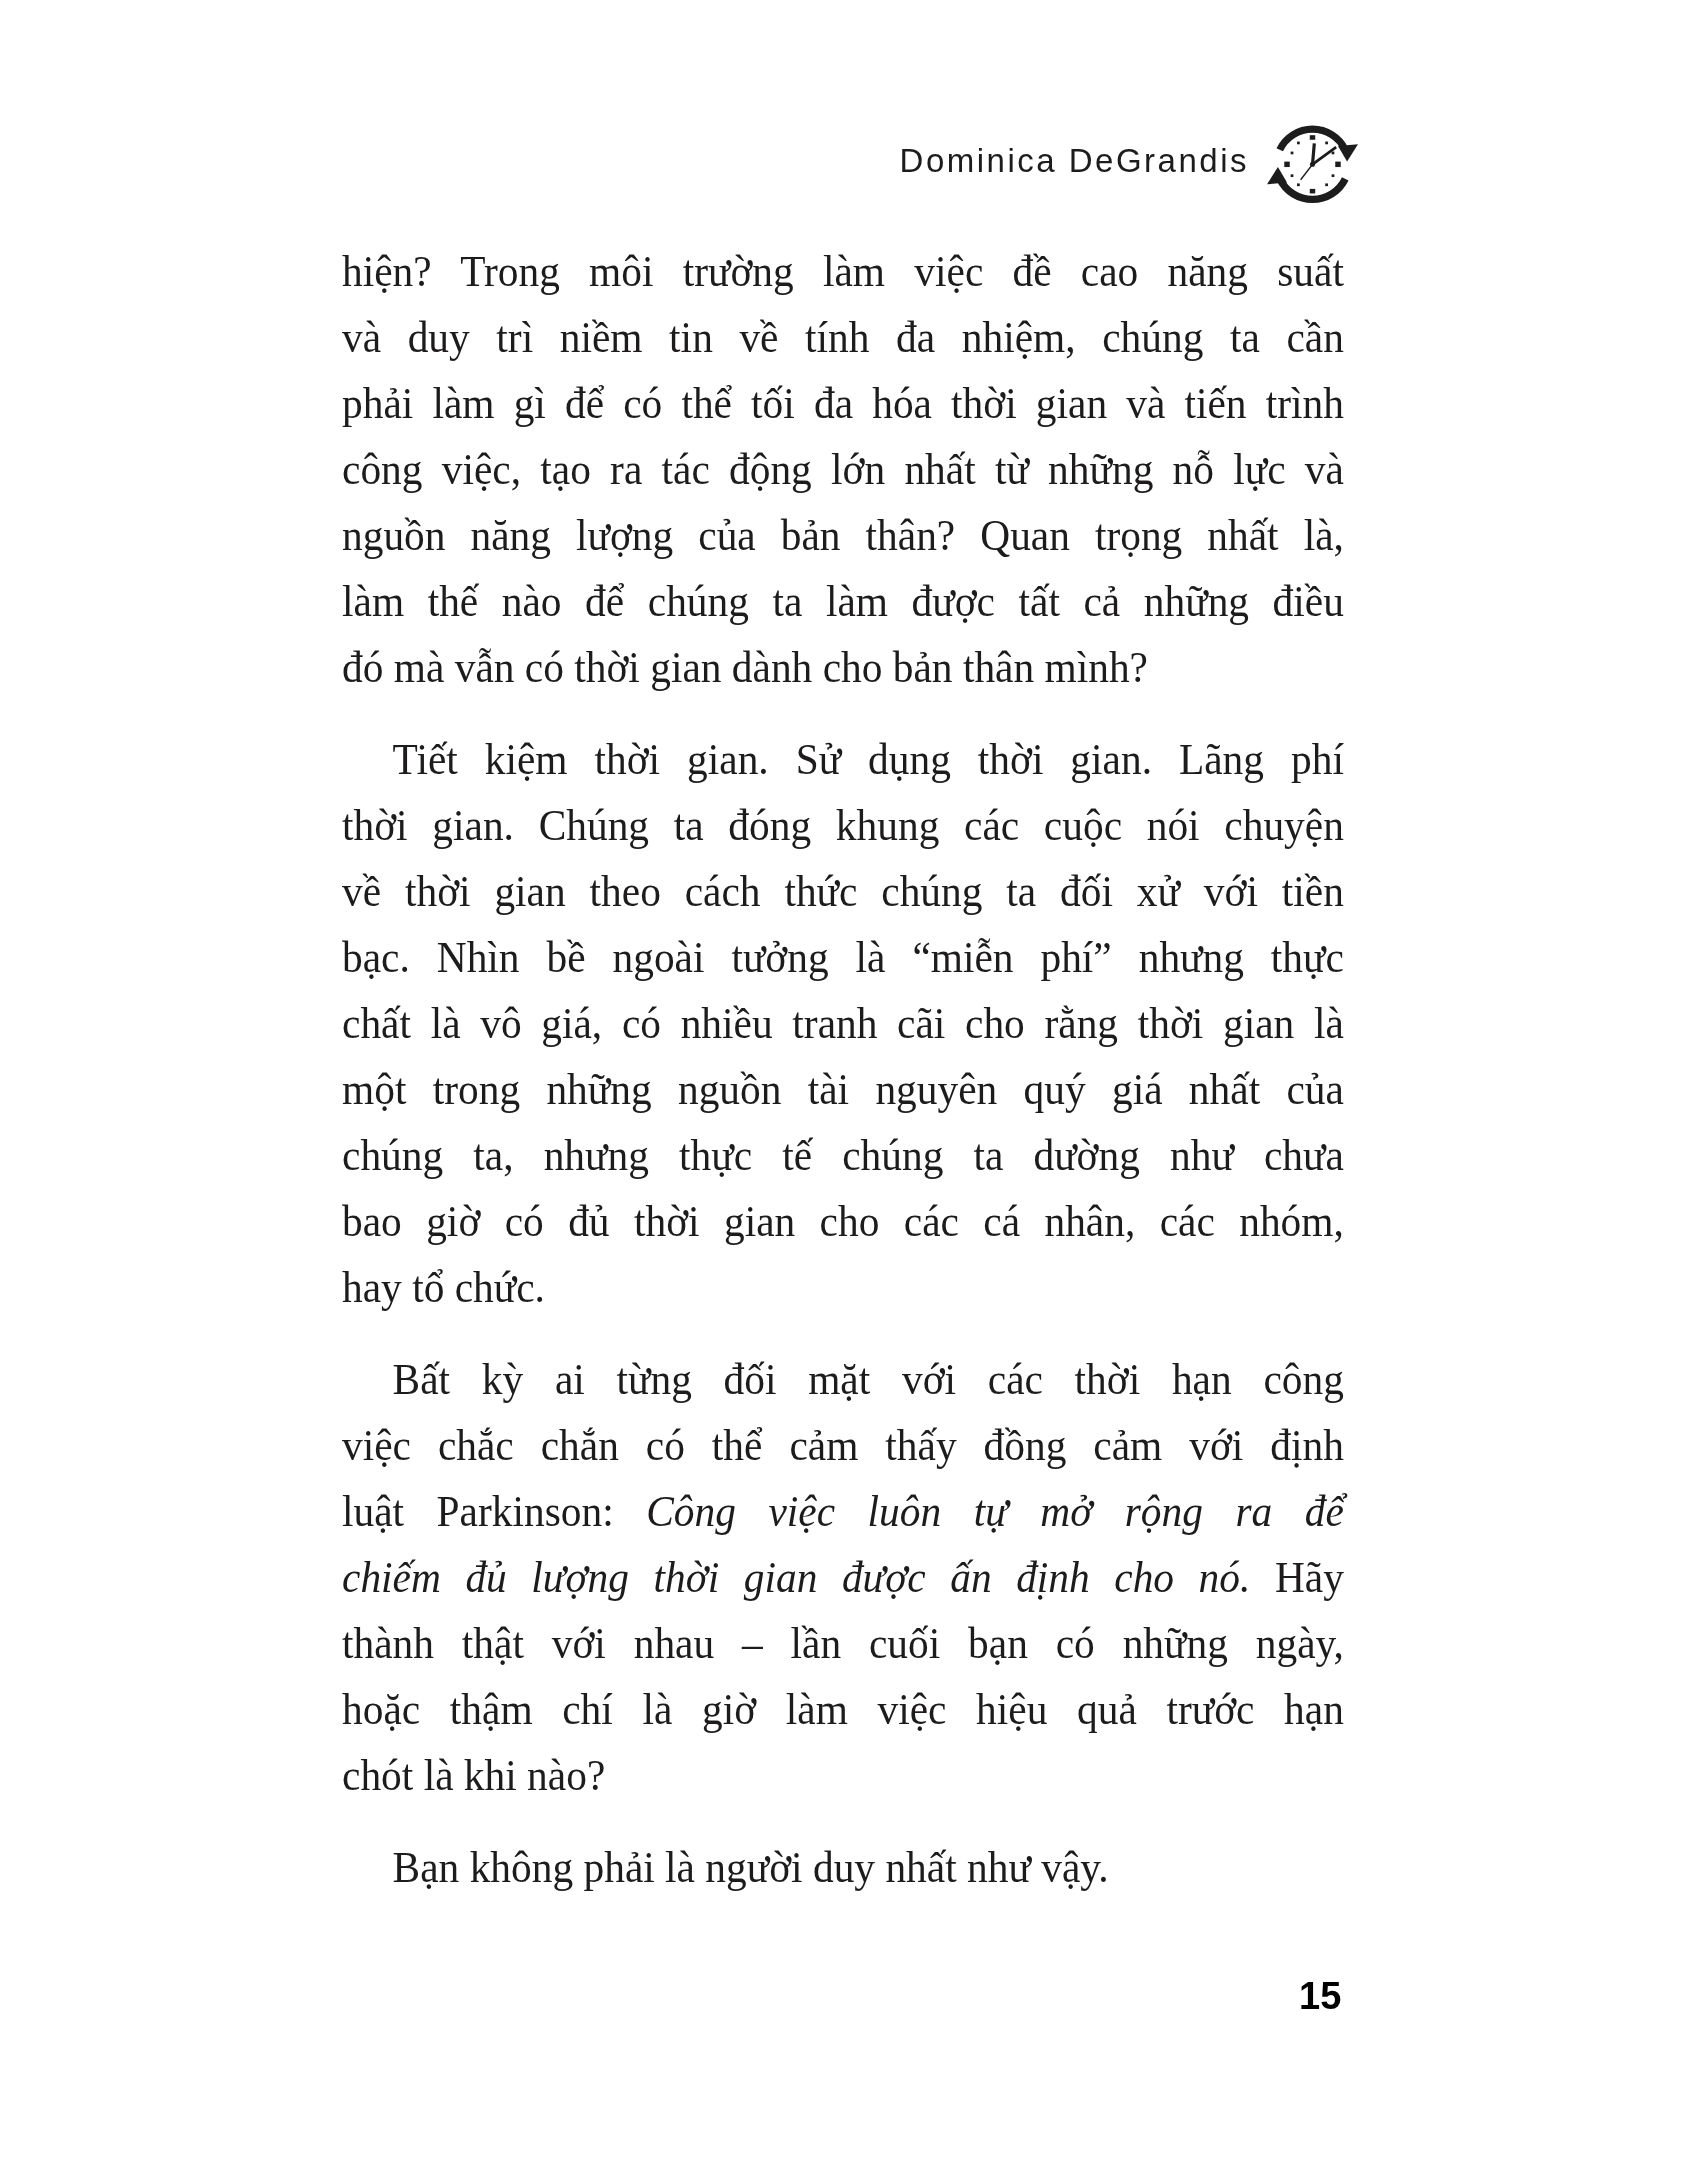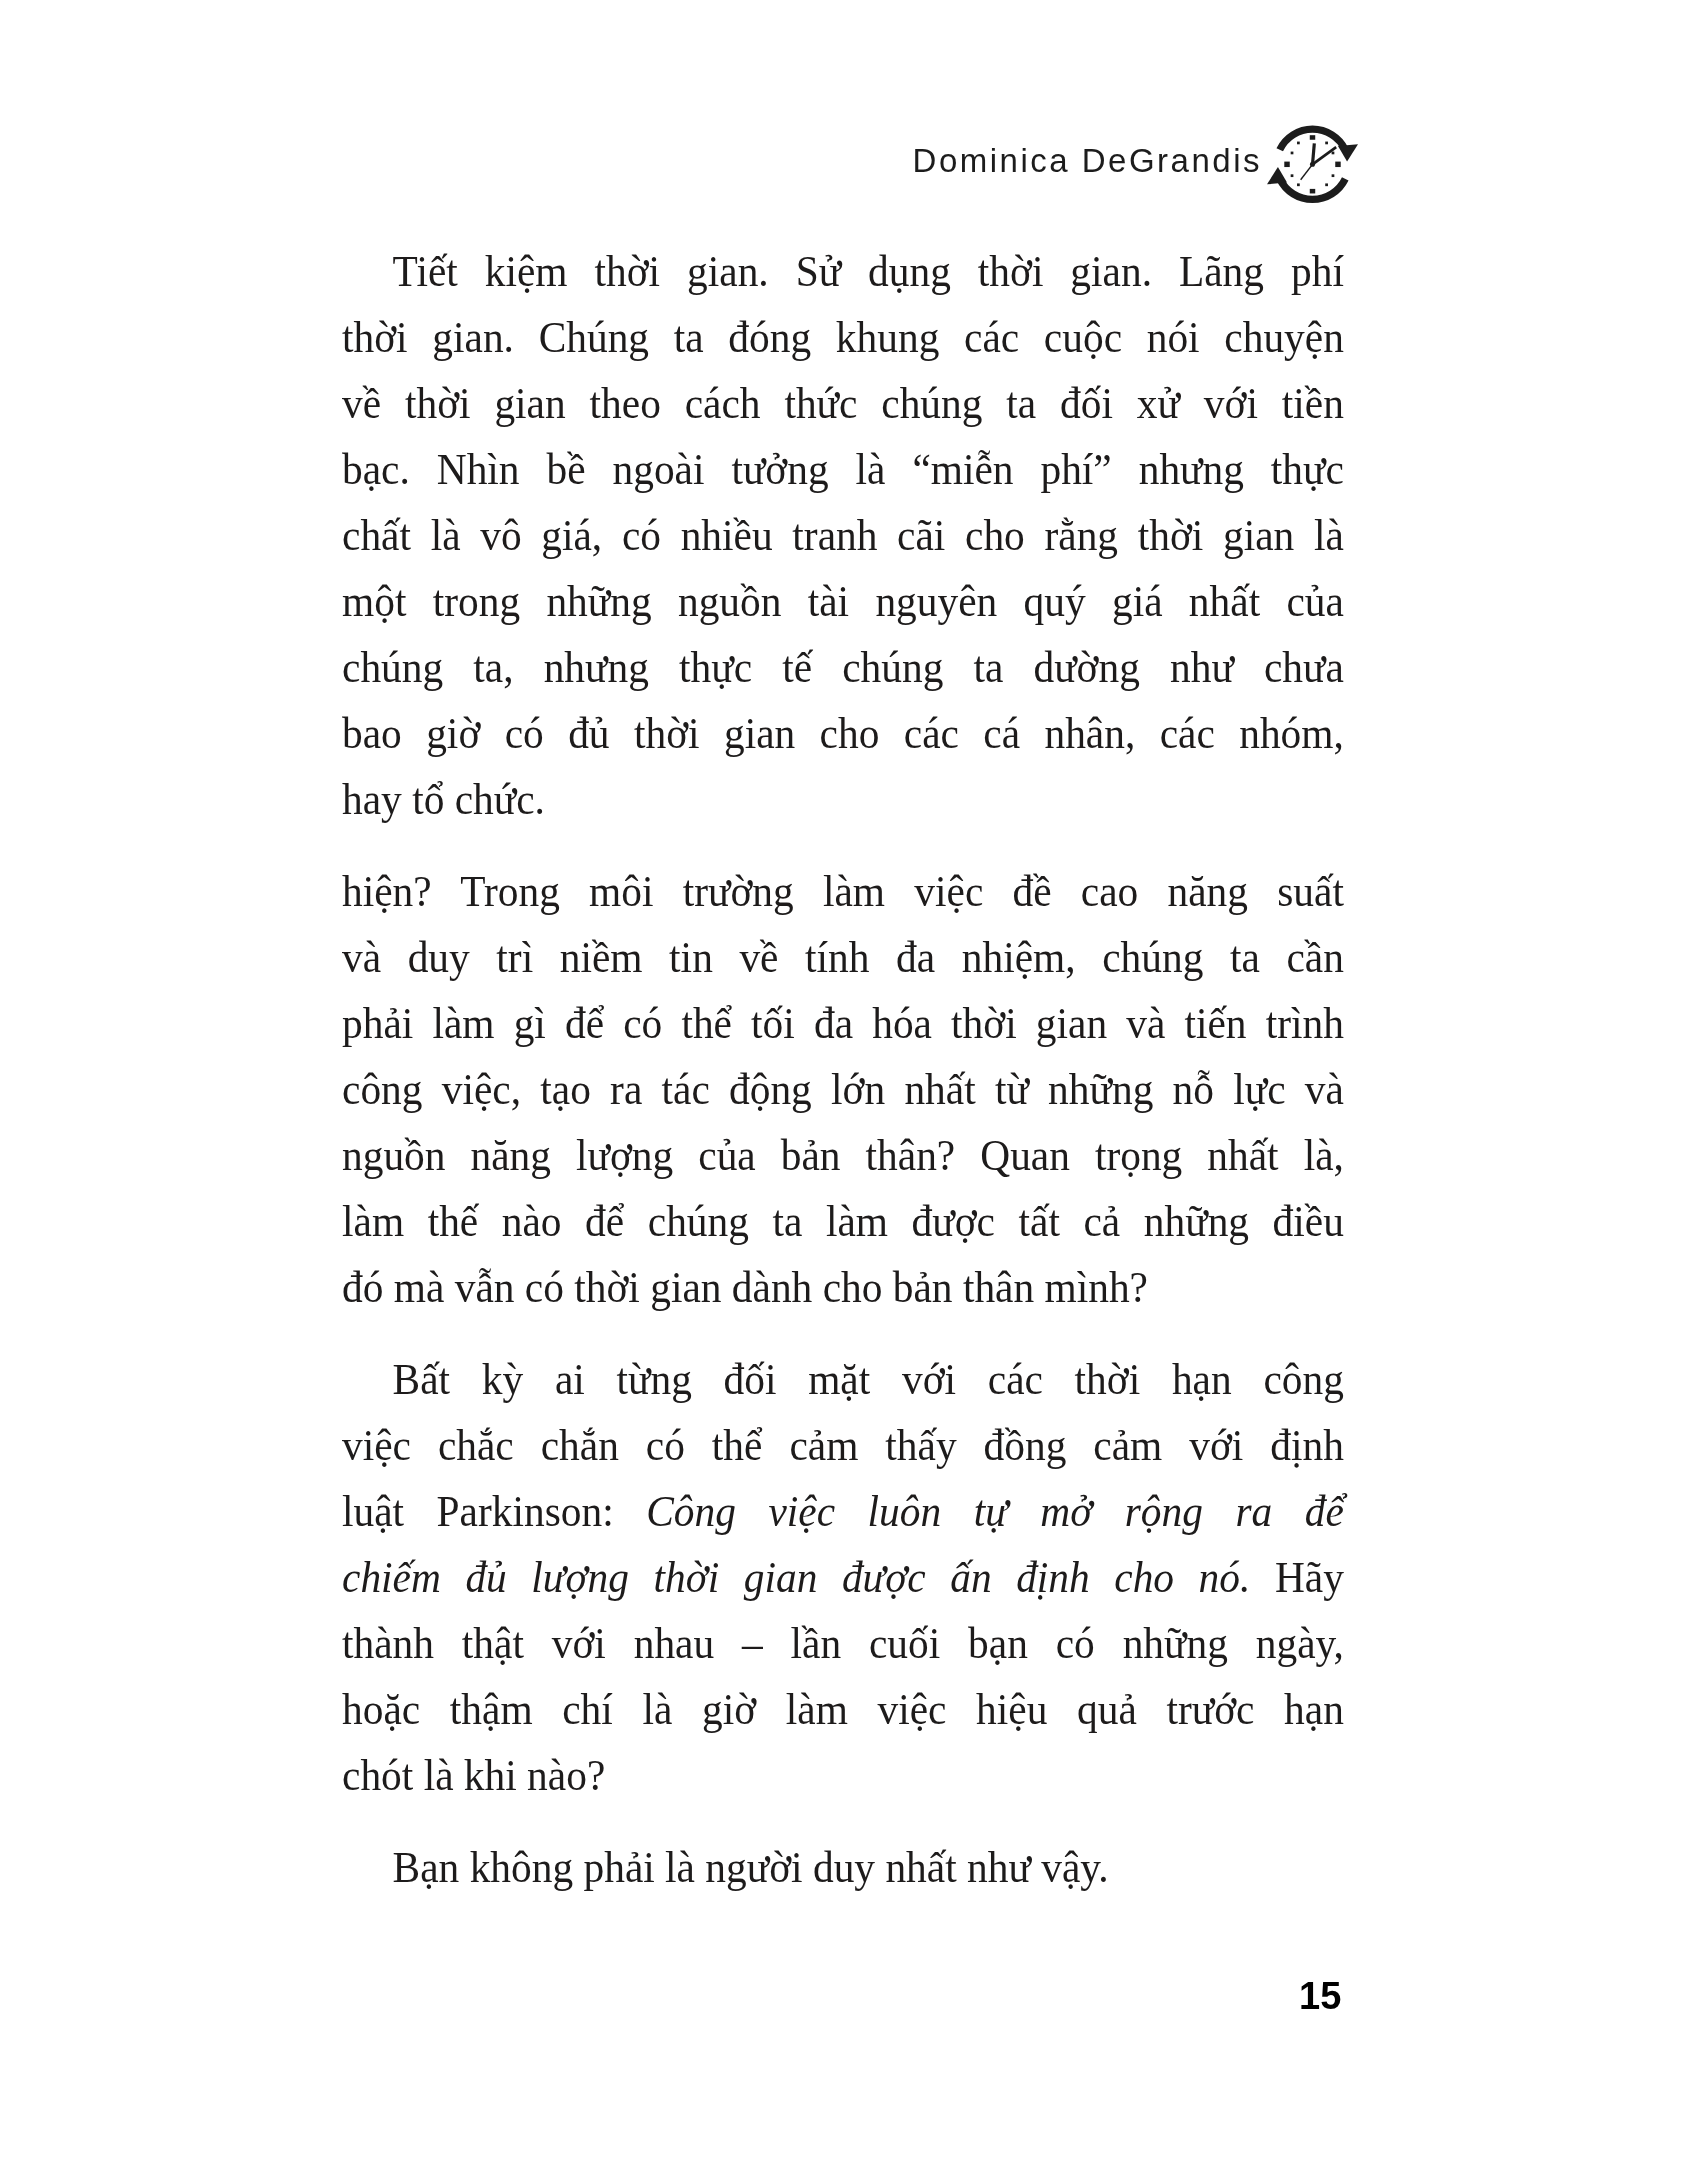--- a/index.html
+++ b/index.html
@@ -16,21 +16,21 @@
     font-family: "Liberation Serif", serif;
   }
 
   
   .runhead {
     position: absolute;
     top: 117px;
     right: 325px;
     display: flex;
     align-items: center;
-    gap: 5px;
+    gap: 18px;
   }
   .runhead .author {
     font-family: "Liberation Sans", sans-serif;
     font-size: 33px;
     letter-spacing: 2.5px;
     color: #1c1c1c;
     white-space: nowrap;
     padding-bottom: 4px;
   }
   .runhead .icon {
@@ -107,38 +107,38 @@
 
       <line x1="50" y1="52" x2="52" y2="29" stroke="#1c1c1c" stroke-width="3.5"></line>
       <line x1="50" y1="52" x2="76" y2="33" stroke="#1c1c1c" stroke-width="3"></line>
       <line x1="50" y1="52" x2="37" y2="69" stroke="#1c1c1c" stroke-width="1.6"></line>
       <circle cx="50" cy="52" r="2.8" fill="#1c1c1c"></circle>
     </svg>
   </div>
 
   <div class="bodytext">
       <div class="paragraph">
+        <div class="line"><span>hiện? Trong môi trường làm việc đề cao năng suất</span></div>
+        <div class="line"><span>và duy trì niềm tin về tính đa nhiệm, chúng ta cần</span></div>
+        <div class="line"><span>phải làm gì để có thể tối đa hóa thời gian và tiến trình</span></div>
+        <div class="line"><span>công việc, tạo ra tác động lớn nhất từ những nỗ lực và</span></div>
+        <div class="line"><span>nguồn năng lượng của bản thân? Quan trọng nhất là,</span></div>
+        <div class="line"><span>làm thế nào để chúng ta làm được tất cả những điều</span></div>
+        <div class="line last"><span>đó mà vẫn có thời gian dành cho bản thân mình?</span></div>
+      </div>
+      <div class="paragraph">
         <div class="line indent"><span>Tiết kiệm thời gian. Sử dụng thời gian. Lãng phí</span></div>
         <div class="line"><span>thời gian. Chúng ta đóng khung các cuộc nói chuyện</span></div>
         <div class="line"><span>về thời gian theo cách thức chúng ta đối xử với tiền</span></div>
         <div class="line"><span>bạc. Nhìn bề ngoài tưởng là “miễn phí” nhưng thực</span></div>
         <div class="line"><span>chất là vô giá, có nhiều tranh cãi cho rằng thời gian là</span></div>
         <div class="line"><span>một trong những nguồn tài nguyên quý giá nhất của</span></div>
         <div class="line"><span>chúng ta, nhưng thực tế chúng ta dường như chưa</span></div>
         <div class="line"><span>bao giờ có đủ thời gian cho các cá nhân, các nhóm,</span></div>
         <div class="line last"><span>hay tổ chức.</span></div>
-      </div>
-      <div class="paragraph">
-        <div class="line"><span>hiện? Trong môi trường làm việc đề cao năng suất</span></div>
-        <div class="line"><span>và duy trì niềm tin về tính đa nhiệm, chúng ta cần</span></div>
-        <div class="line"><span>phải làm gì để có thể tối đa hóa thời gian và tiến trình</span></div>
-        <div class="line"><span>công việc, tạo ra tác động lớn nhất từ những nỗ lực và</span></div>
-        <div class="line"><span>nguồn năng lượng của bản thân? Quan trọng nhất là,</span></div>
-        <div class="line"><span>làm thế nào để chúng ta làm được tất cả những điều</span></div>
-        <div class="line last"><span>đó mà vẫn có thời gian dành cho bản thân mình?</span></div>
       </div>
       <div class="paragraph">
         <div class="line indent"><span>Bất kỳ ai từng đối mặt với các thời hạn công</span></div>
         <div class="line"><span>việc chắc chắn có thể cảm thấy đồng cảm với định</span></div>
         <div class="line"><span>luật Parkinson: </span><em>Công việc luôn tự mở rộng ra để</em></div>
         <div class="line"><em>chiếm đủ lượng thời gian được ấn định cho nó.</em><span> Hãy</span></div>
         <div class="line"><span>thành thật với nhau – lần cuối bạn có những ngày,</span></div>
         <div class="line"><span>hoặc thậm chí là giờ làm việc hiệu quả trước hạn</span></div>
         <div class="line last"><span>chót là khi nào?</span></div>
       </div>

